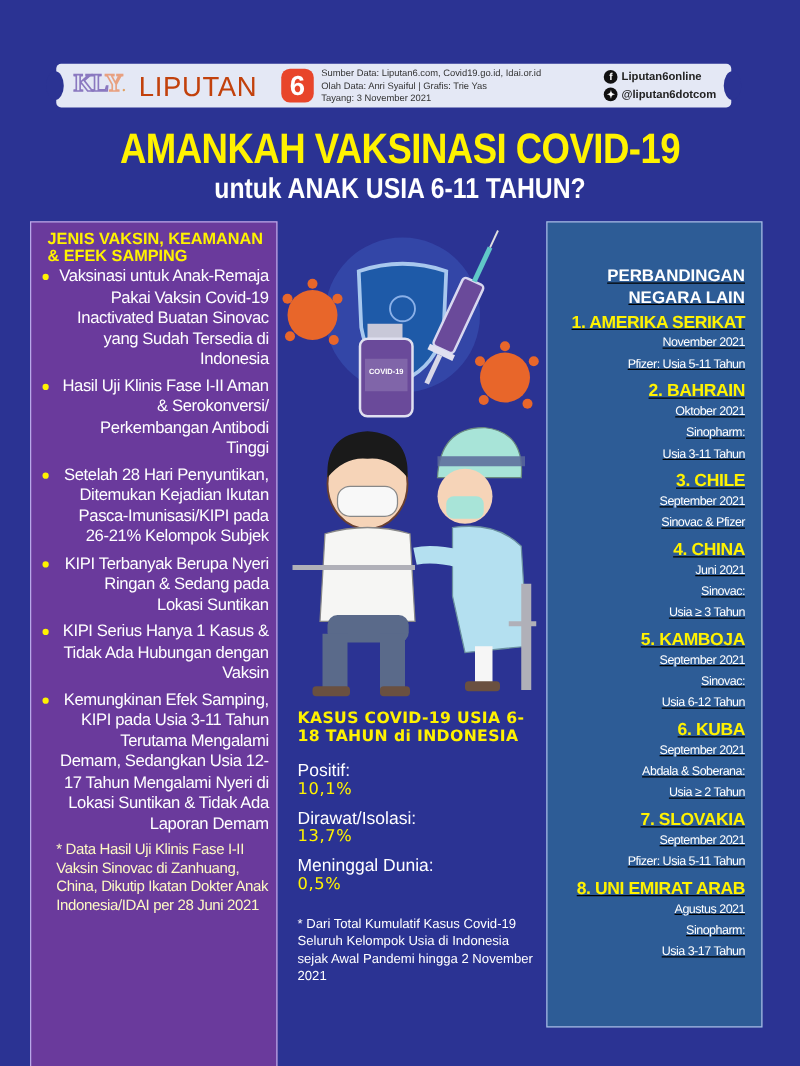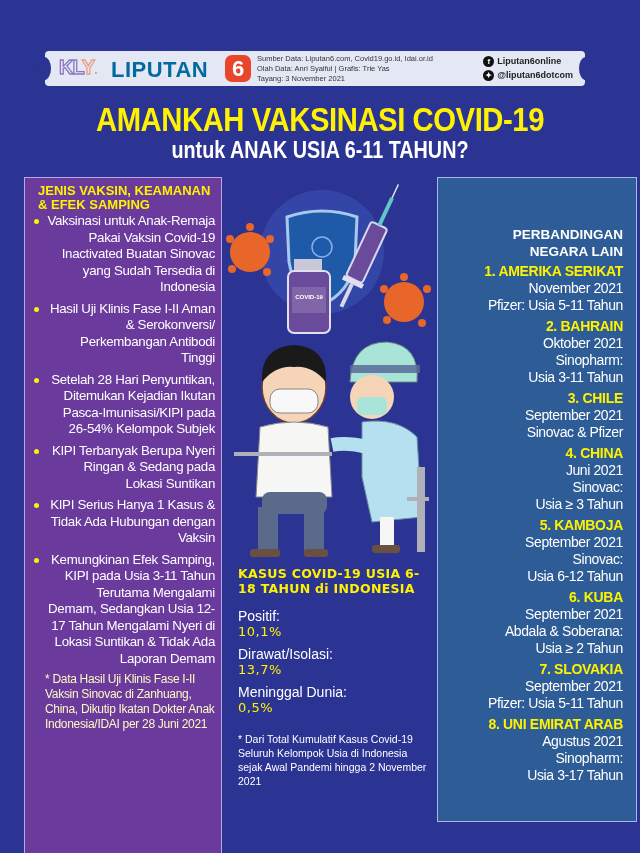--- a/index.html
+++ b/index.html
@@ -4,48 +4,48 @@
 <style>
   * { margin:0; padding:0; box-sizing:border-box; }
   html, body { width:640px; height:853px; overflow:hidden; }
   body { background:#2b3393; font-family:"Liberation Sans", sans-serif; position:relative; }
 
   
   .banner { position:absolute; left:45px; top:51px; width:540px; height:35px; background:#e4e8f5; border-radius:4px; }
   .banner:before, .banner:after { content:""; position:absolute; top:6px; width:14px; height:23px; background:#2b3393; border-radius:50%; }
   .banner:before { left:-8px; }
   .banner:after { right:-8px; }
-  .kly { position:absolute; left:14px; top:5px; font-family:Liberation Sans, sans-serif; font-size:20px; font-weight:bold; letter-spacing:-1px; color:transparent; -webkit-text-stroke:1.3px #8a78c0; }
+  .kly { position:absolute; left:14px; top:5px; font-family:Liberation Serif, serif; font-size:20px; font-weight:bold; letter-spacing:-1px; color:transparent; -webkit-text-stroke:1.3px #8a78c0; }
   .kly .y { -webkit-text-stroke:1.3px #e8a080; }
   .kly .dot { -webkit-text-stroke:0; color:#e0a060; font-size:12px; }
-  .lip { position:absolute; left:66px; top:6px; font-size:22px; font-weight:bold; color:#0369a1; letter-spacing:0.5px; }
+  .lip { position:absolute; left:66px; top:6px; font-size:22px; font-weight:normal; color:#c2410c; letter-spacing:0.5px; }
   .six { position:absolute; left:180px; top:4px; width:26px; height:27px; background:#e8452a; border-radius:7px; color:#fff; font-size:22px; font-weight:bold; text-align:center; line-height:27px; }
   .src { position:absolute; left:212px; top:3px; font-size:7.5px; color:#333; line-height:10px; }
   .social { position:absolute; right:12px; top:3px; font-size:9px; font-weight:bold; color:#222; line-height:14px; text-align:left; }
   .social div { display:flex; align-items:center; gap:3px; }
   .social .ic { width:11px; height:11px; border-radius:50%; background:#111; color:#fff; font-size:8px; line-height:11px; text-align:center; font-weight:bold; }
 
   
   .title1 { position:absolute; left:0; width:640px; top:100px; text-align:center; font-size:34px; font-weight:bold; color:#fff200; letter-spacing:-0.5px; transform:scaleX(0.86); }
   .title2 { position:absolute; left:0; width:640px; top:137px; text-align:center; font-size:23px; font-weight:bold; color:#fff; transform:scaleX(0.86); }
 
   
   .left { position:absolute; left:24px; top:177px; width:198px; height:787px; background:#6a3a9c; border:1.5px solid #b8a8e8; padding:6px 6px 0 7px; }
   .left h2 { color:#fff200; font-size:13px; font-weight:bold; line-height:14px; margin-left:6px; margin-bottom:1px; }
   .left ul { list-style:none; }
   .left li { position:relative; color:#fff; font-size:13.3px; line-height:16.5px; padding-left:13px; margin-bottom:5px; letter-spacing:-0.3px;text-align:right; }
   .left li:before { content:""; position:absolute; left:2px; top:6px; width:5px; height:5px; border-radius:50%; background:#fff200; }
   .left .note { color:#fef9c3; font-size:12px; line-height:15px; padding-left:13px; letter-spacing:-0.3px; }
 
   
-  .right { position:absolute; left:437px; top:177px; width:200px; height:645px; background:#2d5c96; border:1.5px solid #a9b8e6; padding:48px 13px 0 6px; text-align:right; }
+  .right { position:absolute; left:437px; top:177px; width:173px; height:645px; background:#2d5c96; border:1.5px solid #a9b8e6; padding:34px 13px 0 6px; text-align:right;text-decoration:underline; }
   .right h2 { color:#fff; font-size:13.5px; font-weight:bold; line-height:17px; margin-bottom:3px; }
   .country { margin-bottom:4px; }
   .country .name { color:#fff200; font-size:14px; font-weight:bold; line-height:17px; letter-spacing:-0.3px; }
-  .country .line { color:#fff; font-size:14px; line-height:17px; letter-spacing:-0.4px; }
+  .country .line { color:#fff; font-size:10px; line-height:17px; letter-spacing:-0.4px; }
 
   
   .illus { position:absolute; left:222px; top:177px; width:215px; height:385px; }
 
   
   .stats { position:absolute; left:238px; top:566px; width:190px; }
   .stats h3 { color:#fff200; font-family:"DejaVu Sans", sans-serif; font-size:12.5px; font-weight:bold; line-height:15px; letter-spacing:0.3px; margin-bottom:12px; }
   .stat-label { color:#fff; font-size:14px; line-height:16px; }
   .stat-value { color:#fff200; font-family:"DejaVu Sans", sans-serif; font-size:13px; line-height:16px; margin-bottom:6px; letter-spacing:0.5px; }
   .stats .foot { color:#fff; font-size:10.5px; line-height:14px; margin-top:16px; }
@@ -75,21 +75,21 @@
 </div>
 
 <div class="title1">AMANKAH VAKSINASI COVID-19</div>
 <div class="title2">untuk ANAK USIA 6-11 TAHUN?</div>
 
 <div class="left">
   <h2>JENIS VAKSIN, KEAMANAN &amp; EFEK SAMPING</h2>
   <ul>
     <li>Vaksinasi untuk Anak-Remaja Pakai Vaksin Covid-19 Inactivated Buatan Sinovac yang Sudah Tersedia di Indonesia</li>
     <li>Hasil Uji Klinis Fase I-II Aman &amp; Serokonversi/ Perkembangan Antibodi Tinggi</li>
-    <li>Setelah 28 Hari Penyuntikan, Ditemukan Kejadian Ikutan Pasca-Imunisasi/KIPI pada 26-54% Kelompok Subjek</li>
+    <li>Setelah 28 Hari Penyuntikan, Ditemukan Kejadian Ikutan Pasca-Imunisasi/KIPI pada 26-21% Kelompok Subjek</li>
     <li>KIPI Terbanyak Berupa Nyeri Ringan &amp; Sedang pada Lokasi Suntikan</li>
     <li>KIPI Serius Hanya 1 Kasus &amp; Tidak Ada Hubungan dengan Vaksin</li>
     <li>Kemungkinan Efek Samping, KIPI pada Usia 3-11 Tahun Terutama Mengalami Demam, Sedangkan Usia 12-17 Tahun Mengalami Nyeri di Lokasi Suntikan &amp; Tidak Ada Laporan Demam</li>
   </ul>
   <div class="note">* Data Hasil Uji Klinis Fase I-II Vaksin Sinovac di Zanhuang, China, Dikutip Ikatan Dokter Anak Indonesia/IDAI per 28 Juni 2021</div>
 </div>
 
 <div class="illus">
   <svg width="215" height="385" viewBox="0 0 215 385">
 

